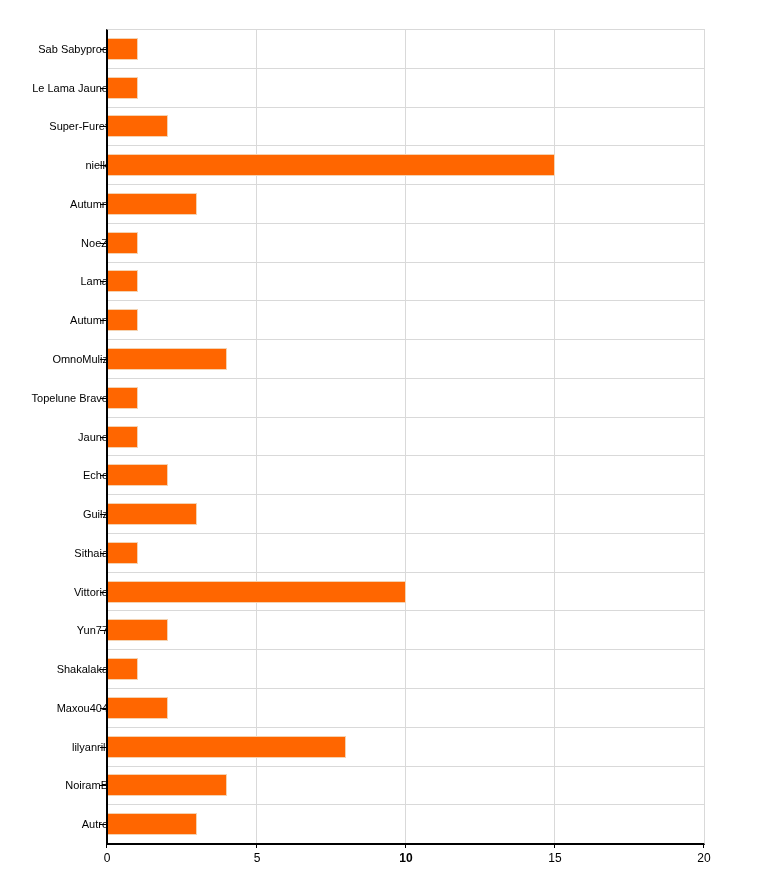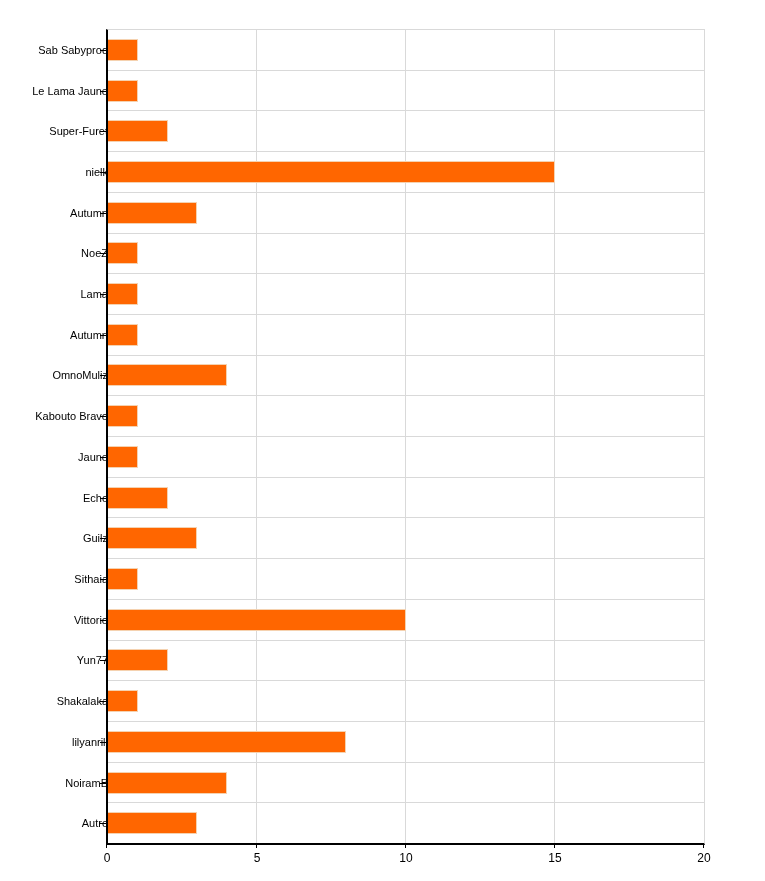--- a/index.html
+++ b/index.html
@@ -133,21 +133,21 @@
         <span class="cat-label">Autumn</span>
         <div class="bar" title="Autumn: 1" style="width: 5%; background: rgb(255, 102, 0); border-color: rgb(245, 210, 176);"></div>
       </div>
       <div class="row">
         <span class="cat-tick"></span>
         <span class="cat-label">OmnoMuliz</span>
         <div class="bar" title="OmnoMuliz: 4" style="width: 20%; background: rgb(255, 102, 0); border-color: rgb(245, 210, 176);"></div>
       </div>
       <div class="row">
         <span class="cat-tick"></span>
-        <span class="cat-label">Kabouto Bravo</span>
+        <span class="cat-label">Topelune Bravo</span>
         <div class="bar" title="Kabouto Bravo: 1" style="width: 5%; background: rgb(255, 102, 0); border-color: rgb(245, 210, 176);"></div>
       </div>
       <div class="row">
         <span class="cat-tick"></span>
         <span class="cat-label">Jaune</span>
         <div class="bar" title="LmxL: 1" style="width: 5%; background: rgb(255, 102, 0); border-color: rgb(245, 210, 176);"></div>
       </div>
       <div class="row">
         <span class="cat-tick"></span>
         <span class="cat-label">Echo</span>
@@ -170,20 +170,25 @@
       </div>
       <div class="row">
         <span class="cat-tick"></span>
         <span class="cat-label">Yun77</span>
         <div class="bar" title="Yun77: 2" style="width: 10%; background: rgb(255, 102, 0); border-color: rgb(245, 210, 176);"></div>
       </div>
       <div class="row">
         <span class="cat-tick"></span>
         <span class="cat-label">Shakalaka</span>
         <div class="bar" title="Shakalaka: 1" style="width: 5%; background: rgb(255, 102, 0); border-color: rgb(245, 210, 176);"></div>
+      </div>
+      <div class="row">
+        <span class="cat-tick"></span>
+        <span class="cat-label">Maxou404</span>
+        <div class="bar" title="Maxou404: 2" style="width: 10%; background: rgb(255, 102, 0); border-color: rgb(245, 210, 176);"></div>
       </div>
       <div class="row">
         <span class="cat-tick"></span>
         <span class="cat-label">lilyanrill</span>
         <div class="bar" title="lilyanrill: 8" style="width: 40%; background: rgb(255, 102, 0); border-color: rgb(245, 210, 176);"></div>
       </div>
       <div class="row">
         <span class="cat-tick"></span>
         <span class="cat-label">NoiramB</span>
         <div class="bar" title="NoiramB: 4" style="width: 20%; background: rgb(255, 102, 0); border-color: rgb(245, 210, 176);"></div>
@@ -191,19 +196,19 @@
       <div class="row last">
         <span class="cat-tick"></span>
         <span class="cat-label">Autre</span>
         <div class="bar" title="Autre: 3" style="width: 15%; background: rgb(255, 102, 0); border-color: rgb(245, 210, 176);"></div>
       </div>
       <span class="x-tick" style="left: -2px;"></span>
       <span class="x-label" style="left: -1px;">0</span>
       <span class="x-tick" style="left: calc(25% - 1px);"></span>
       <span class="x-label" style="left: 25%;">5</span>
       <span class="x-tick" style="left: calc(50% - 1px);"></span>
-      <span class="x-label" style="left: 50%;">10</span>
+      <span class="x-label" style="left: 50%; font-weight: bold;">10</span>
       <span class="x-tick" style="left: calc(75% - 1px);"></span>
       <span class="x-label" style="left: 75%; text-align: center;">15</span>
       <span class="x-tick" style="left: calc(100% - 1px);"></span>
       <span class="x-label" style="left: 100%;">20</span>
     </div>
 </div>
 
 </body></html>

